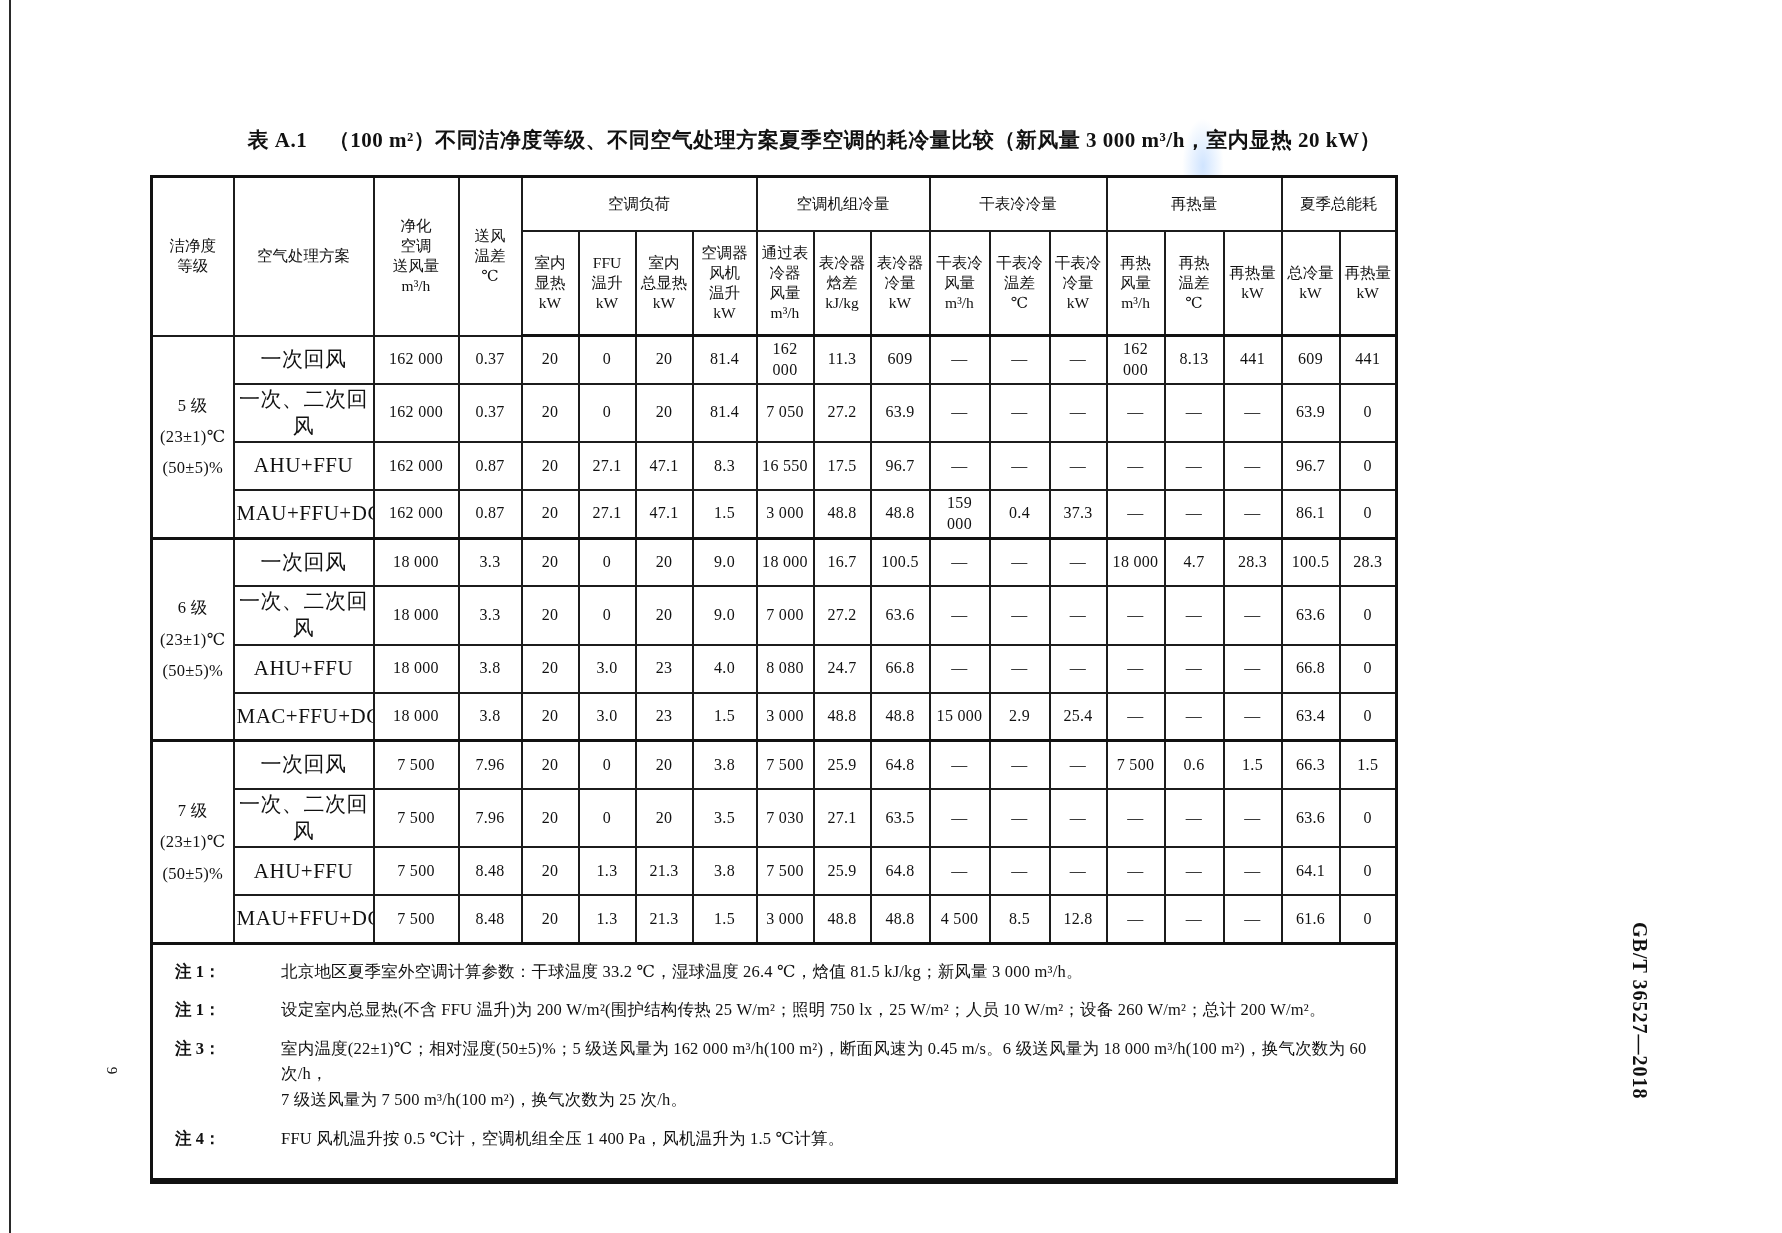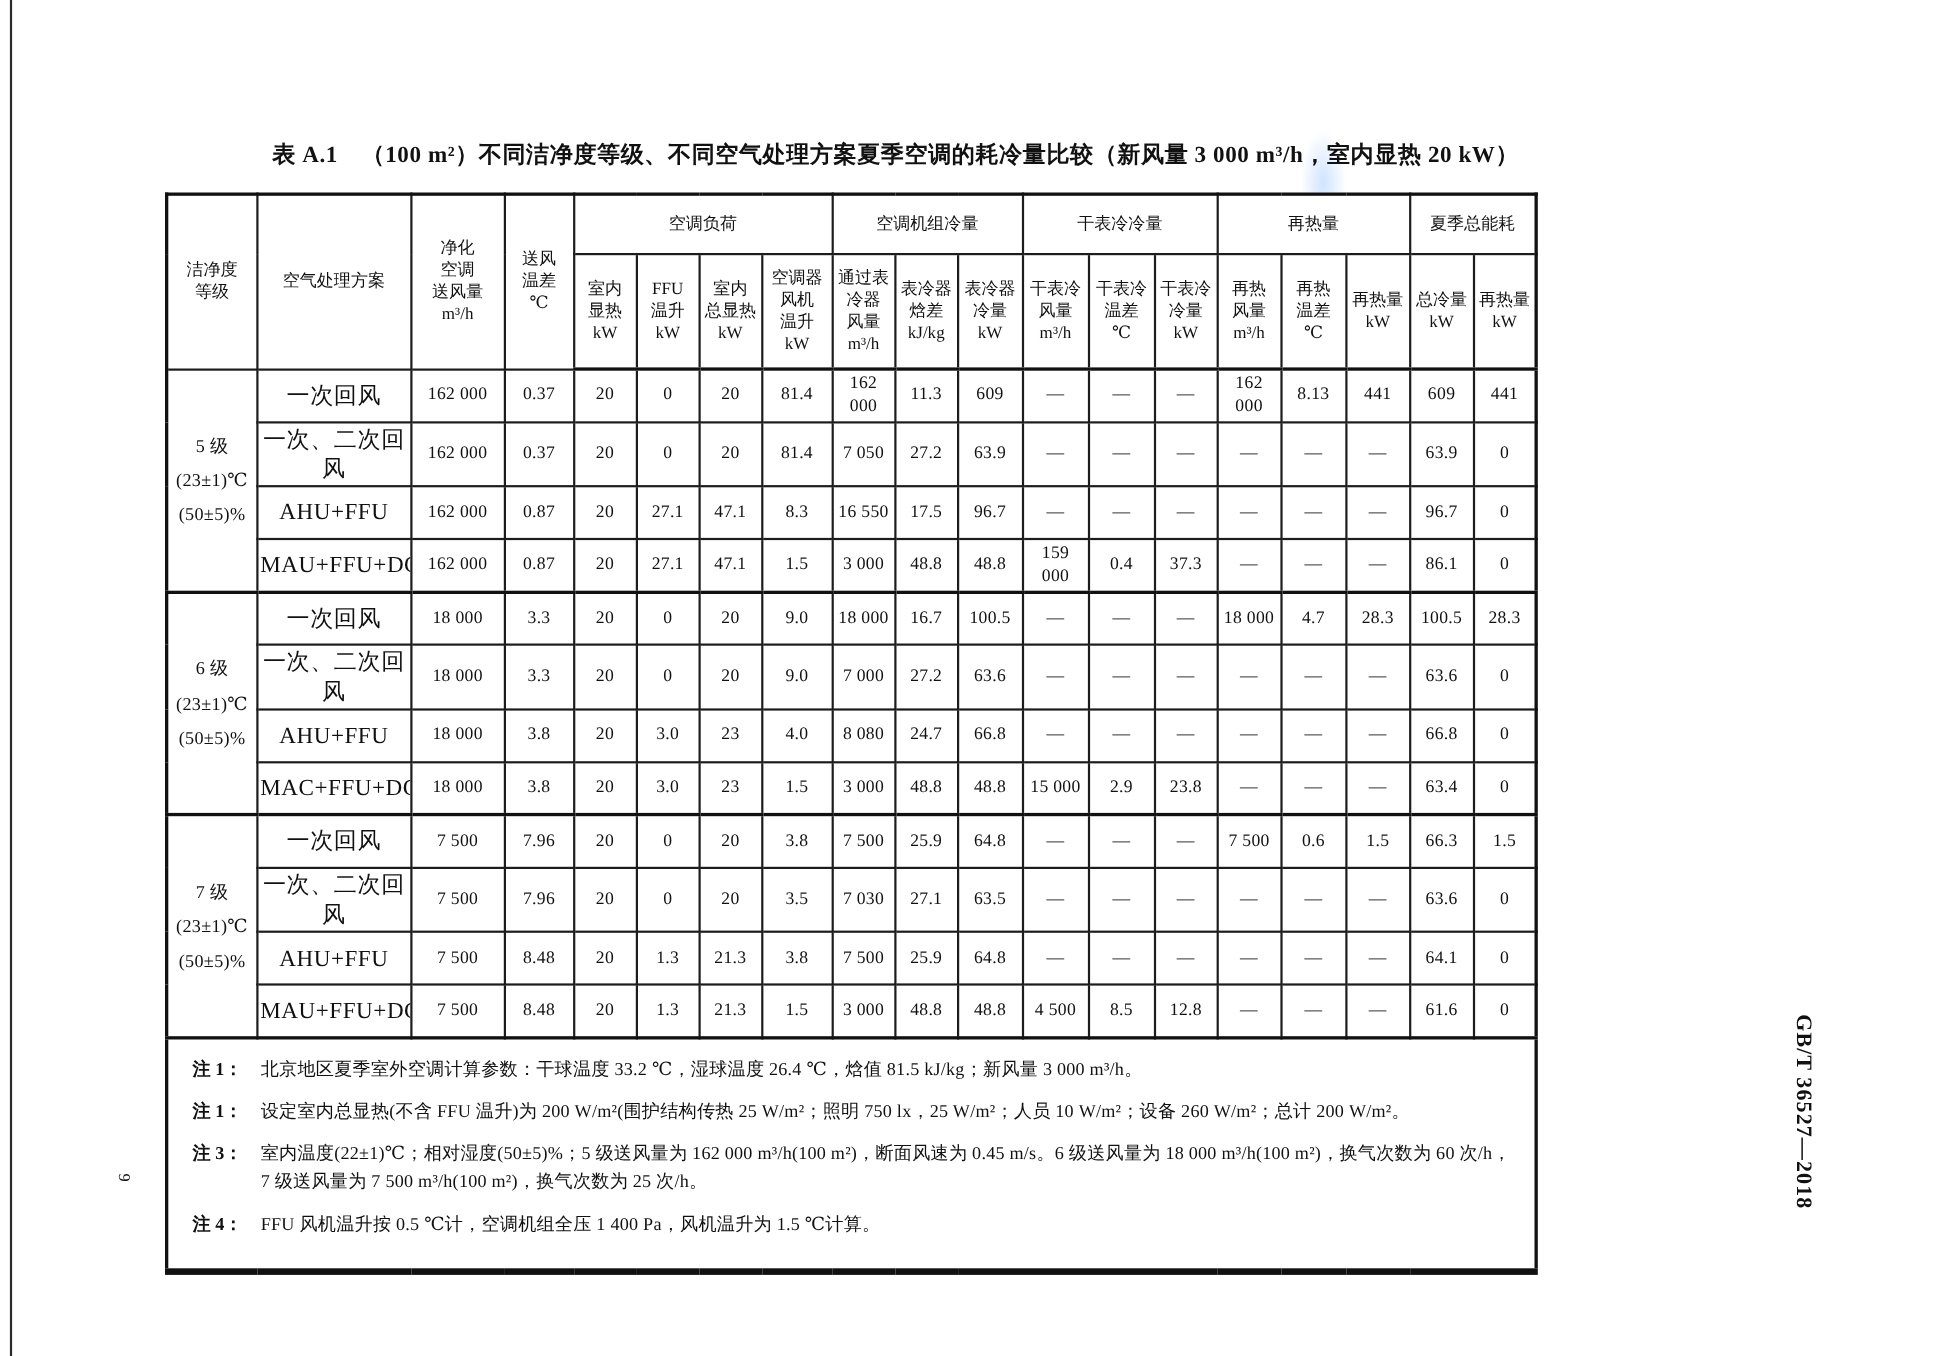--- a/index.html
+++ b/index.html
@@ -22,21 +22,21 @@
   table{border:3px solid #111;border-bottom-width:6px;}
   thead th{white-space:pre-line;font-size:15.5px;}
   thead tr.group-row th{height:50px;margin-top:40px;}
   thead tr.sub-row th{height:100px;border-bottom:3px solid #111;}
   tbody tr{height:48px;}
   tbody td{letter-spacing:.3px;}
   tbody tr.block-start td{border-top:3px solid #111;}
   td.level-cell{white-space:pre-line;line-height:1.9;font-size:16.5px;}
   td.scheme-cell{font-size:21px;letter-spacing:.5px;font-family:Liberation Serif, serif;}
   td.notes-cell{border-top:3px solid #111;text-align:left;vertical-align:top;padding:14px 10px 14px 22px;}
-  .note{display:flex;margin:0 0 13px 0;font-size:16.5px;line-height:1.55;}
+  .note{display:flex;margin:0 0 13px 0;font-size:16.5px;line-height:1.55;gap:44px;}
   .note-label{font-weight:bold;white-space:nowrap;width:62px;flex:0 0 62px;}
   .note-text{white-space:pre-line;letter-spacing:.2px;}
   .std-number{
     position:absolute;left:1628px;top:922px;height:220px;
     writing-mode:vertical-rl;font-size:20px;font-weight:bold;letter-spacing:1px;white-space:nowrap;
   }
   .page-number{
     position:absolute;left:108px;top:1062px;font-size:15px;
     transform:rotate(90deg);
   }
@@ -290,21 +290,21 @@
           <td>3.8</td>
           <td>20</td>
           <td>3.0</td>
           <td>23</td>
           <td>1.5</td>
           <td>3 000</td>
           <td>48.8</td>
           <td>48.8</td>
           <td>15 000</td>
           <td>2.9</td>
-          <td>23.8</td>
+          <td>25.4</td>
           <td>—</td>
           <td>—</td>
           <td>—</td>
           <td>63.4</td>
           <td>0</td>
         </tr>
         <tr class="block-start">
           <td rowspan="4" class="level-cell">7 级
 (23±1)℃
 (50±5)%</td>

